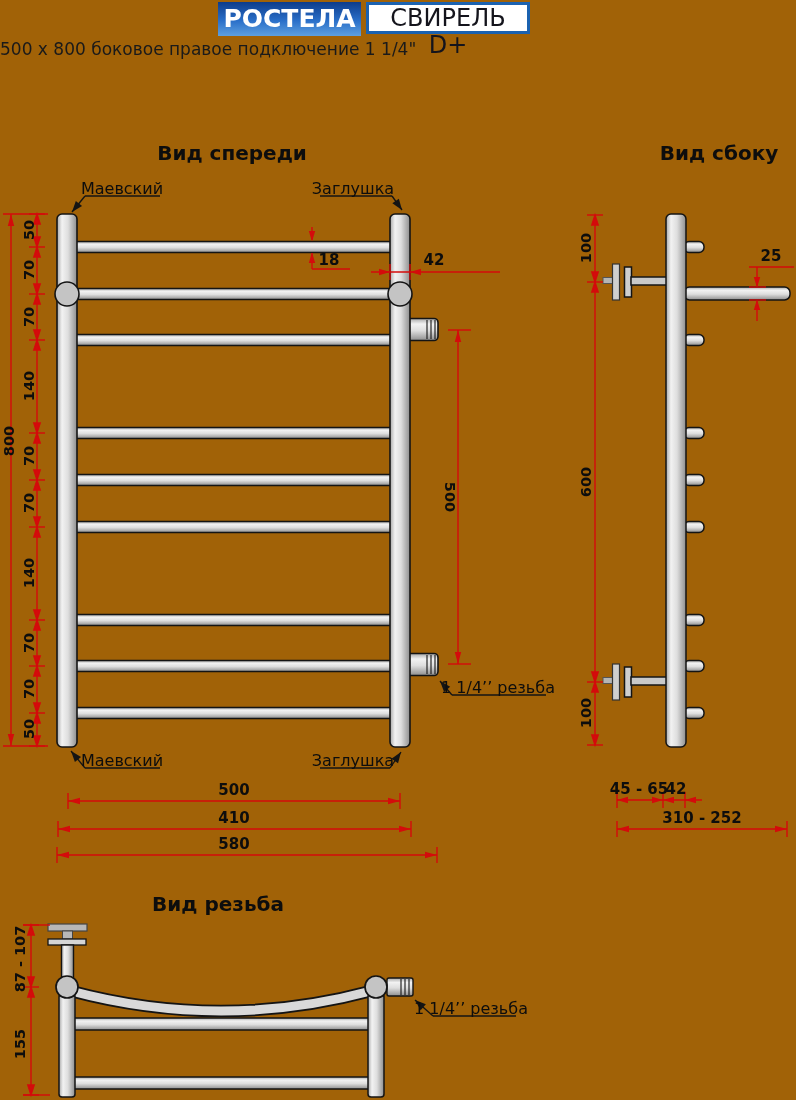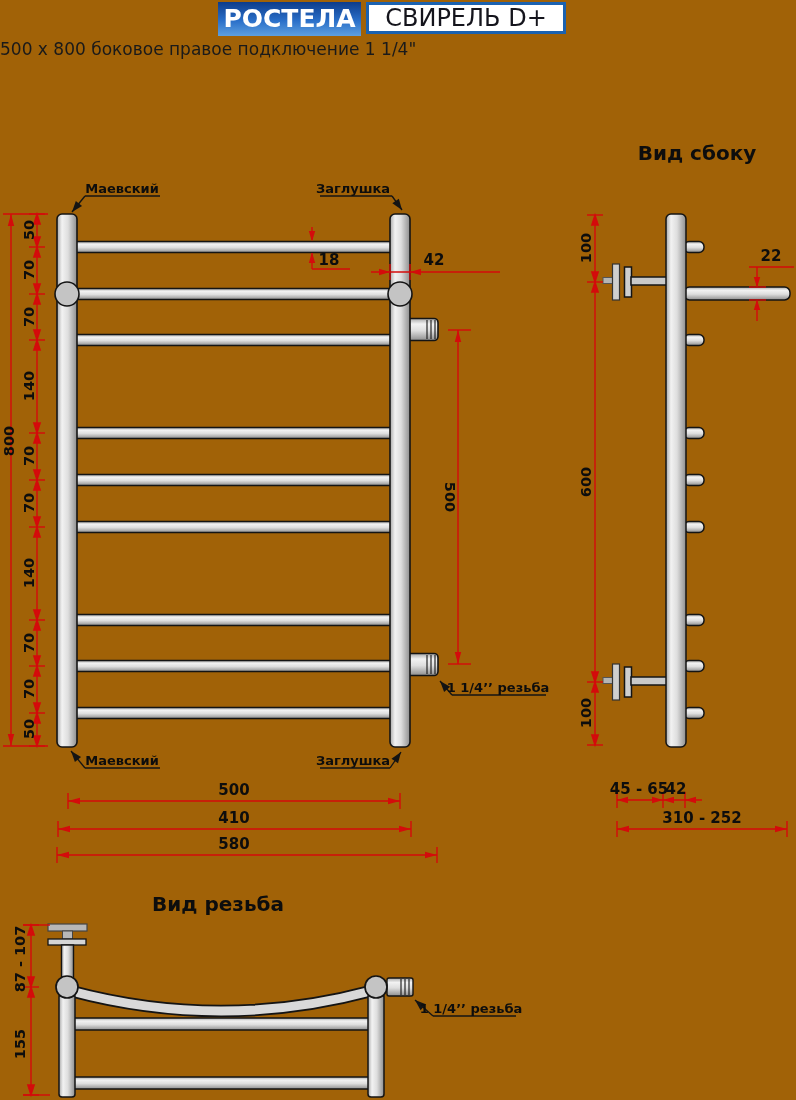--- a/index.html
+++ b/index.html
@@ -1,28 +1,28 @@
 <!DOCTYPE html>
 <html><head>
 <meta charset="utf-8">
 <style>
   html,body{margin:0;padding:0;background:#fff;}
   #canvas{position:relative;width:796px;height:1100px;background:#a16207;overflow:hidden;
           font-family:"DejaVu Sans",sans-serif;}
   #draw{position:absolute;left:0;top:0;}
   .t{position:absolute;transform:translate(-50%,-50%);white-space:nowrap;color:#0d0d0d;}
   .ttl{font-size:20px;font-weight:bold;}
-  .lbl{font-size:13px;font-weight:bold;}
+  .lbl{font-size:16px;font-weight:normal;}
   .dim{font-size:15px;font-weight:bold;}
   .dimv{font-size:14.5px;font-weight:bold;transform:translate(-50%,-50%) rotate(-90deg);}
   .dimv90{font-size:14.5px;font-weight:bold;transform:translate(-50%,-50%) rotate(90deg);}
   .brand{position:absolute;left:218px;top:2px;width:143px;height:34px;
          background:linear-gradient(180deg,#0d3c8b 0%,#2a6fc9 55%,#5ea0e0 100%);
          color:#fff;font-size:25px;font-weight:bold;text-align:center;line-height:34px;}
-  .model{position:absolute;left:366px;top:2px;width:200px;height:32px;box-sizing:border-box;
+  .model{position:absolute;left:366px;top:2px;width:164px;height:32px;box-sizing:border-box;
          border:3px solid #1b62b0;background:#fff;color:#14141c;font-size:24px;font-weight:500;
          text-align:center;line-height:27px;}
   .subtitle{position:absolute;left:0;top:39px;width:796px;
             font-size:17px;color:#1a1a1a;}
 </style>
 </head>
 <body>
 
 <div id="canvas">
 
@@ -251,21 +251,22 @@
     <g stroke="#141414" stroke-width="1.3" fill="none">
       <line x1="516" y1="1016" x2="433" y2="1016"></line>
       <line x1="433" y1="1016" x2="415" y2="1000" marker-end="url(#ab)"></line>
     </g>
   </svg>
 
   <div class="brand">РОСТЕЛА</div>
   <div class="model">СВИРЕЛЬ D+</div>
   <div class="subtitle">500 x 800 боковое правое подключение 1 1/4"</div>
 
-  <span class="t ttl" style="left:697px;top:153px">Вид сбоку</span>
+  <span class="t ttl" style="left:232px;top:153px">Вид спереди</span>
+  <span class="t ttl" style="left:719px;top:153px">Вид сбоку</span>
   <span class="t ttl" style="left:218px;top:904px">Вид резьба</span>
 
   <span class="t lbl" style="left:122px;top:188px">Маевский</span>
   <span class="t lbl" style="left:353px;top:188px">Заглушка</span>
   <span class="t lbl" style="left:122px;top:760px">Маевский</span>
   <span class="t lbl" style="left:353px;top:760px">Заглушка</span>
   <span class="t lbl" style="left:498px;top:687px">1 1/4’’ резьба</span>
 
   <span class="t dimv" style="left:9px;top:441px">800</span>
   <span class="t dimv" style="left:29px;top:230px">50</span>
@@ -281,21 +282,21 @@
   <span class="t dim" style="left:329px;top:260px">18</span>
   <span class="t dim" style="left:434px;top:260px">42</span>
   <span class="t dimv90" style="left:450px;top:497px">500</span>
   <span class="t dim" style="left:234px;top:790px">500</span>
   <span class="t dim" style="left:234px;top:818px">410</span>
   <span class="t dim" style="left:234px;top:844px">580</span>
 
   <span class="t dimv" style="left:586px;top:248px">100</span>
   <span class="t dimv" style="left:586px;top:482px">600</span>
   <span class="t dimv" style="left:586px;top:713px">100</span>
-  <span class="t dim" style="left:771px;top:256px">22</span>
+  <span class="t dim" style="left:771px;top:256px">25</span>
   <span class="t dim" style="left:639px;top:789px">45 - 65</span>
   <span class="t dim" style="left:676px;top:789px">42</span>
   <span class="t dim" style="left:702px;top:818px">310 - 252</span>
 
   <span class="t lbl" style="left:471px;top:1008px">1 1/4’’ резьба</span>
   <span class="t dimv" style="left:20px;top:959px">87 - 107</span>
   <span class="t dimv" style="left:20px;top:1044px">155</span>
 
 </div>
 

